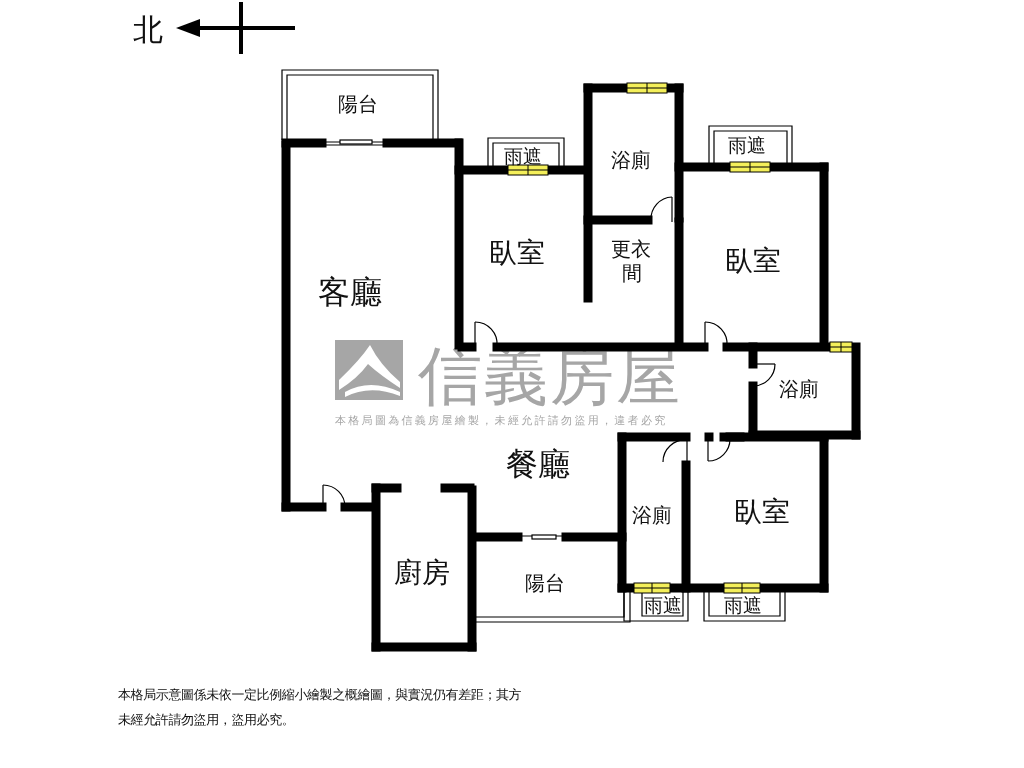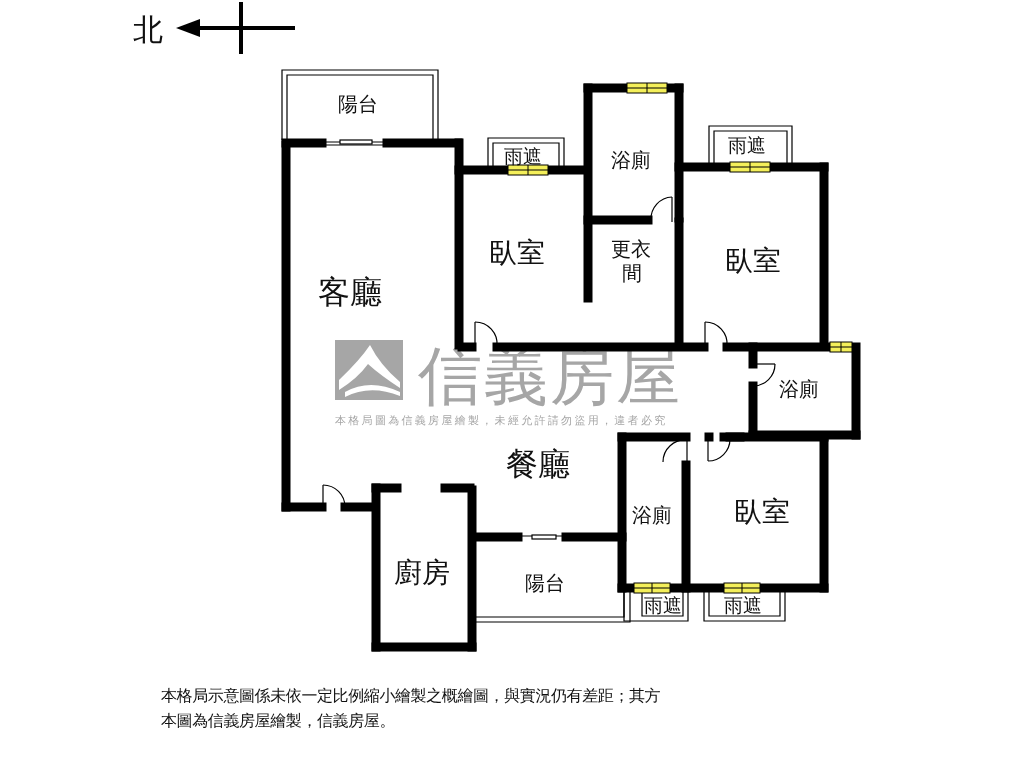--- a/index.html
+++ b/index.html
@@ -1,20 +1,20 @@
 <!DOCTYPE html>
 <html><head>
 <meta charset="utf-8">
 <style>
   html, body { margin:0; padding:0; background:#ffffff; }
   body { width:1024px; height:768px; position:relative; overflow:hidden; font-family:"DejaVu Serif", "Liberation Serif", serif; }
   #plan { position:absolute; left:0; top:0; width:1024px; height:768px; }
   .room-label { font-family:"DejaVu Serif", "Liberation Serif", serif; fill:#111; }
   .wm-text { font-family:"DejaVu Sans", "Liberation Sans", sans-serif; fill:#a6a6a6; }
-  .disclaimer { position:absolute; left:118px; top:683px; width:800px; font-family:Liberation Serif, serif; font-size:16px; line-height:25px; color:#111; letter-spacing:-0.4px;margin-left:43px; }
+  .disclaimer { position:absolute; left:118px; top:683px; width:800px; font-family:Liberation Mono, monospace; font-size:13px; line-height:25px; color:#111; letter-spacing:-0.4px; }
   .disclaimer div { white-space:nowrap; }
 </style>
 </head>
 <body>
 
 <svg id="plan" viewBox="0 0 1024 768" xmlns="http://www.w3.org/2000/svg">
 
   <g>
     <text class="room-label" x="133" y="40" font-size="30">北</text>
     <g>
@@ -201,14 +201,14 @@
     <text class="room-label" x="734" y="521" font-size="28">臥室</text>
     <text class="room-label" x="504" y="163" font-size="19">雨遮</text>
     <text class="room-label" x="728" y="152" font-size="19">雨遮</text>
     <text class="room-label" x="644" y="612" font-size="19">雨遮</text>
     <text class="room-label" x="724" y="612" font-size="19">雨遮</text>
   </g>
 </svg>
 
 <div class="disclaimer">
   <div>本格局示意圖係未依一定比例縮小繪製之概繪圖，與實況仍有差距；其方</div>
-  <div>本圖為信義房屋繪製，信義房屋。</div>
+  <div>未經允許請勿盜用，盜用必究。</div>
 </div>
 
 </body></html>

